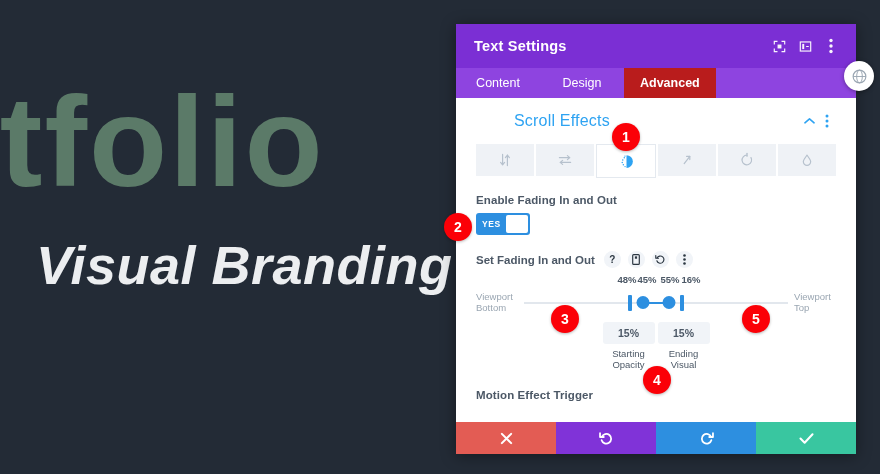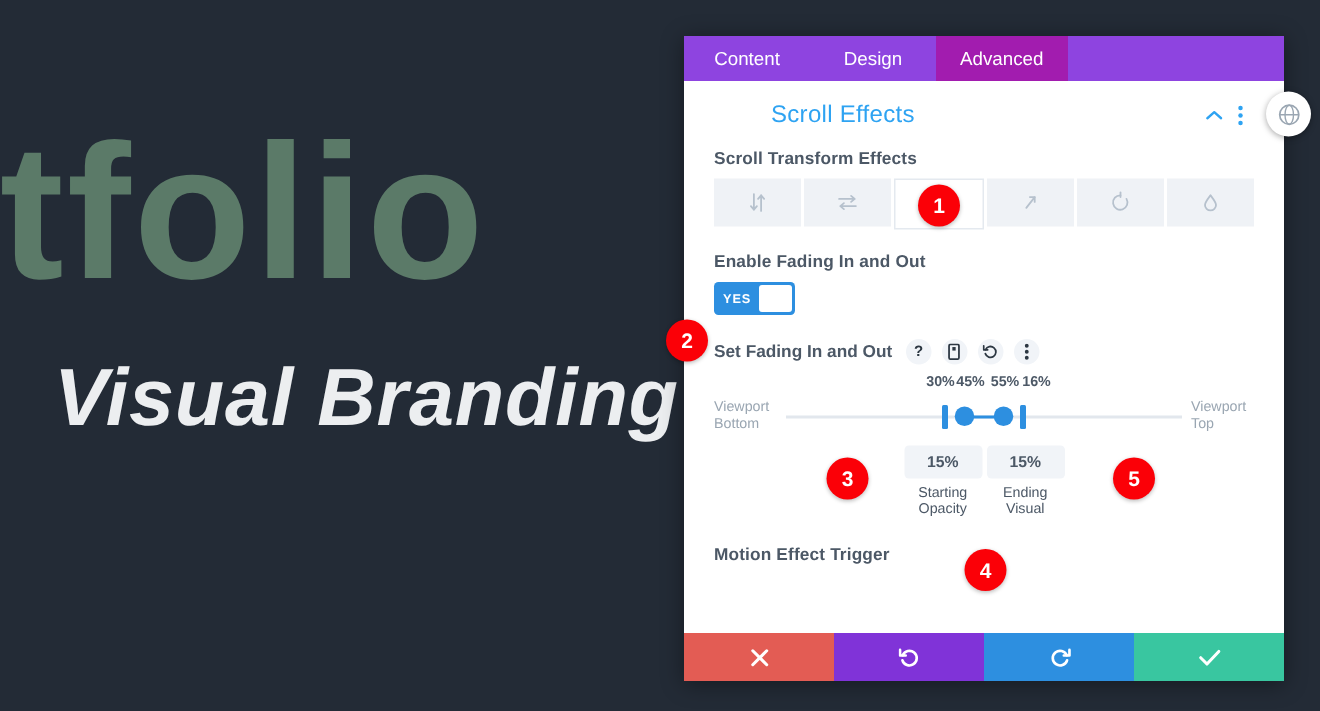--- a/index.html
+++ b/index.html
@@ -117,22 +117,22 @@
     display: flex;
     align-items: center;
     justify-content: center;
     color: #ffffff;
     font-size: 12.5px;
     font-weight: 400;
     cursor: pointer;
     min-width: 52px;
   }
   .panel-tab.active {
-    background: #a21caf;
-    font-weight: 400;
+    background: #b91c1c;
+    font-weight: 700;
   }
 
   
   #panel-body {
     flex: 1;
     background: #ffffff;
     padding: 14px 20px 0 20px;
     position: relative;
     overflow: hidden;
   }
@@ -406,20 +406,46 @@
 <div id="edge-bubble">
   <svg width="17" height="17" viewBox="0 0 24 24">
     <circle cx="12" cy="12" r="9" fill="none" stroke="#9aa6b2" stroke-width="1.6"></circle>
     <ellipse cx="12" cy="12" rx="4" ry="9" fill="none" stroke="#9aa6b2" stroke-width="1.3"></ellipse>
     <line x1="3" y1="12" x2="21" y2="12" stroke="#9aa6b2" stroke-width="1.3"></line>
   </svg>
 </div>
 
 <div id="settings-panel">
 
+  <div id="panel-titlebar">
+    <div id="panel-title">Text Settings</div>
+
+    <div class="titlebar-icon">
+      <svg width="13" height="13" viewBox="0 0 20 20">
+        <path d="M2 6 V2 H6 M14 2 H18 V6 M18 14 V18 H14 M6 18 H2 V14" fill="none" stroke="#ffffff" stroke-width="1.8" stroke-linecap="square"></path>
+        <rect x="7" y="7" width="6" height="6" fill="#ffffff"></rect>
+      </svg>
+    </div>
+
+    <div class="titlebar-icon">
+      <svg width="13" height="13" viewBox="0 0 20 20">
+        <rect x="2" y="3" width="16" height="14" fill="none" stroke="#ffffff" stroke-width="1.8"></rect>
+        <rect x="5" y="6" width="3" height="8" fill="#ffffff"></rect>
+        <line x1="11" y1="10" x2="15" y2="10" stroke="#ffffff" stroke-width="1.6"></line>
+      </svg>
+    </div>
+
+    <div class="titlebar-icon">
+      <svg width="4" height="16" viewBox="0 0 4 16">
+        <circle cx="2" cy="2.5" r="1.7" fill="#ffffff"></circle>
+        <circle cx="2" cy="8" r="1.7" fill="#ffffff"></circle>
+        <circle cx="2" cy="13.5" r="1.7" fill="#ffffff"></circle>
+      </svg>
+    </div>
+  </div>
 
   <div id="panel-tabs">
     <div class="panel-tab">Content</div>
     <div class="panel-tab">Design</div>
     <div class="panel-tab active">Advanced</div>
   </div>
 
   <div id="panel-body">
 
     <div id="scroll-effects-head">
@@ -431,21 +457,20 @@
       </div>
       <div class="head-ctl">
         <svg width="4" height="14" viewBox="0 0 4 14">
           <circle cx="2" cy="2" r="1.5" fill="#2ea3f2"></circle>
           <circle cx="2" cy="7" r="1.5" fill="#2ea3f2"></circle>
           <circle cx="2" cy="12" r="1.5" fill="#2ea3f2"></circle>
         </svg>
       </div>
     </div>
 
-    <div class="field-label">Scroll Transform Effects</div>
 
     <div id="transform-effects-row">
 
       <div class="effect-btn">
         <svg width="16" height="16" viewBox="0 0 20 20">
           <path d="M7 3 V16 M7 16 L4.5 13 M7 16 L9.5 13" fill="none" stroke="currentColor" stroke-width="1.5" stroke-linecap="round" stroke-linejoin="round"></path>
           <path d="M13 17 V4 M13 4 L10.5 7 M13 4 L15.5 7" fill="none" stroke="currentColor" stroke-width="1.5" stroke-linecap="round" stroke-linejoin="round"></path>
         </svg>
       </div>
 
@@ -520,21 +545,21 @@
         <svg width="3" height="11" viewBox="0 0 3 11">
           <circle cx="1.5" cy="1.5" r="1.3" fill="#2c3742"></circle>
           <circle cx="1.5" cy="5.5" r="1.3" fill="#2c3742"></circle>
           <circle cx="1.5" cy="9.5" r="1.3" fill="#2c3742"></circle>
         </svg>
       </span>
     </div>
 
     <div id="slider-block">
       <div id="slider-ticks">
-        <span class="tick-label" style="left:50%; margin-left:-29px;">30%</span>
+        <span class="tick-label" style="left:50%; margin-left:-29px;">48%</span>
         <span class="tick-label" style="left:50%; margin-left:-9px;">45%</span>
         <span class="tick-label" style="left:50%; margin-left:14px;">55%</span>
         <span class="tick-label" style="left:50%; margin-left:35px;">16%</span>
       </div>
 
       <div id="slider-row">
         <div class="viewport-label">Viewport
 Bottom</div>
 
         <div id="slider-track-wrap">

